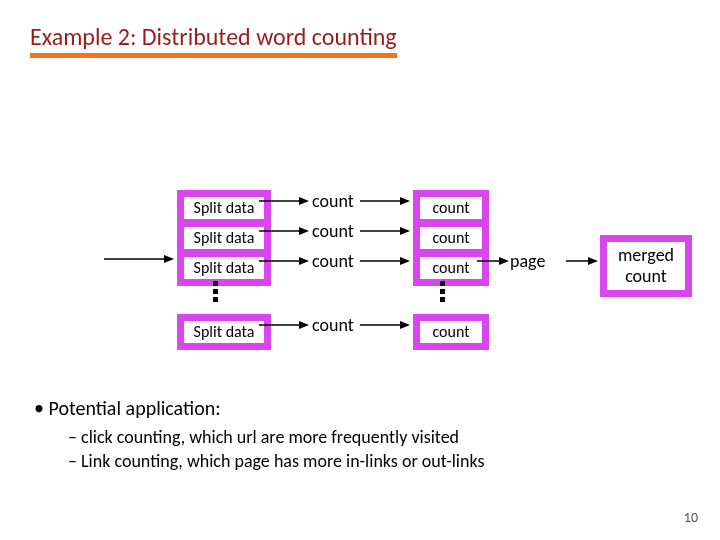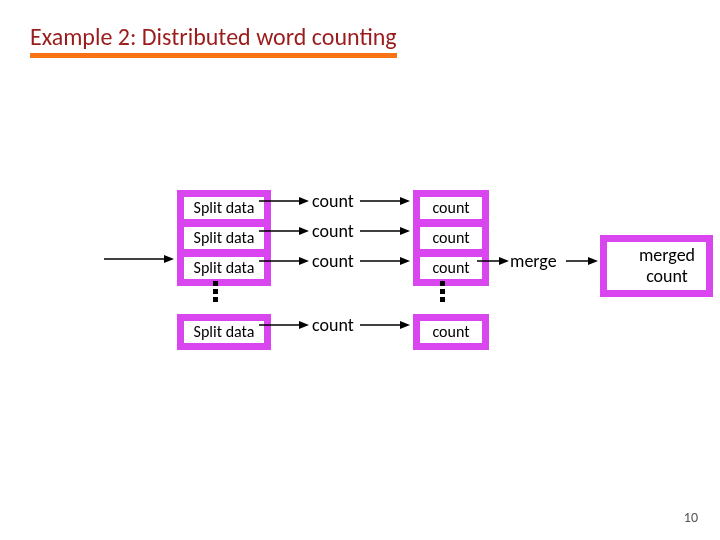--- a/index.html
+++ b/index.html
@@ -157,25 +157,30 @@
       <span></span>
       <span></span>
   </div>
   <div class="box small" style="left:413px; top:314px; width:62px; height:22px;">count</div>
 
   <svg class="arrow" style="left:477px; top:256px; width:32px; height:10px;">
     <line x1="0" y1="5" x2="22" y2="5" stroke="#000" stroke-width="1.5"></line>
       <polygon points="22,1 32,5 22,9" fill="#000"></polygon>
   </svg>
 
-  <div class="label" style="left:510px; top:250px;">merge</div>
+  <div class="label" style="left:510px; top:250px;">page</div>
 
   <svg class="arrow" style="left:566px; top:256px; width:32px; height:10px;">
     <line x1="0" y1="5" x2="22" y2="5" stroke="#000" stroke-width="1.5"></line>
       <polygon points="22,1 32,5 22,9" fill="#000"></polygon>
   </svg>
 
-  <div class="box" style="left:600px; top:235px; width:78px; height:48px; white-space:pre;padding-left:21px;">merged
+  <div class="box" style="left:600px; top:235px; width:78px; height:48px; white-space:pre;">merged
 count</div>
 
+  <div class="bullets">
+    <div class="b1">Potential application:</div>
+    <div class="b2">click counting, which url are more frequently visited</div>
+    <div class="b2">Link counting, which page has more in-links or out-links</div>
+  </div>
 
   <div class="pagenum">10</div>
 </div>
 
 </body></html>

